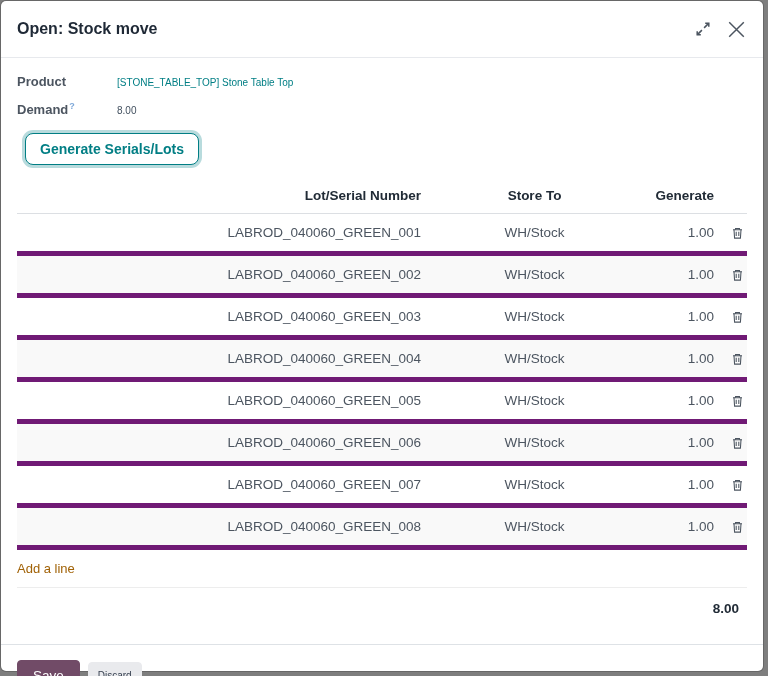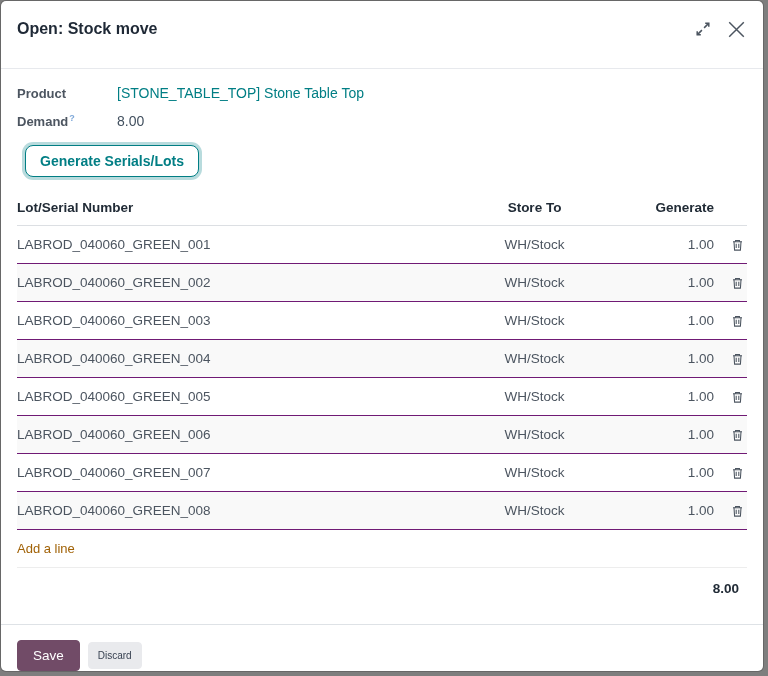--- a/index.html
+++ b/index.html
@@ -12,51 +12,51 @@
   }
   .modal{
     position:absolute;left:1px;top:1px;right:5px;bottom:5px;
     background:#fff;border-radius:5px;
     box-shadow:0 0 0 1px rgba(0,0,0,.18);
     display:flex;flex-direction:column;
   }
   
   .modal-header{
     flex:0 0 auto;display:flex;align-items:center;
-    height:56px;padding:0 18px 11px 16px;
+    height:56px;padding:0 18px 0 16px;
     border-bottom:1px solid #e7e9ed;
   }
   .modal-title{font-size:16px;font-weight:700;color:#1f2936;}
   .header-icons{margin-left:auto;display:flex;align-items:center;gap:18px;color:#4c5560;}
   .icon-btn{display:flex;align-items:center;cursor:pointer;background:none;border:none;padding:0;color:#4c5560;}
   
   .modal-body{flex:1 1 auto;padding:16px 16px 0 16px;}
   .field-row{display:flex;align-items:baseline;margin-bottom:12px;gap:28px;}
   .field-label{flex:0 0 72px;font-size:13px;font-weight:600;color:#4c5560;}
-  .field-value{font-size:14px;color:#42505f;}
+  .field-value{font-size:10px;color:#42505f;}
   .link{color:#017e84;cursor:pointer;text-decoration:none;}
   sup.help{font-size:9px;color:#7da7d8;margin-left:1px;cursor:pointer;}
   
   .btn-row{display:flex;align-items:center;margin:16px 0 8px 8px;}
   .btn-generate{
     font-family:inherit;font-size:14px;font-weight:700;color:#017e84;
     background:#fff;border:1px solid #017e84;border-radius:8px;
     padding:7px 14px;cursor:pointer;
     box-shadow:0 0 0 3px rgba(1,126,132,.28);
   }
   .btn-import{
     font-family:inherit;font-size:14px;font-weight:700;color:#017e84;
     background:none;border:none;cursor:pointer;margin-left:42px;
   }
   
   .serial-table{margin-top:12px;font-size:13.5px;color:#4c5560;}
   .thead{display:flex;align-items:center;height:36px;font-weight:700;color:#212b36;border-bottom:1px solid #dcdfe3;}
-  .trow{display:flex;align-items:center;height:37px;border-bottom:1px solid #701a75;}
+  .trow{display:flex;align-items:center;height:37px;border-bottom:5px solid #701a75;}
   .trow.alt{background:#f9f9f9;}
-  .c-lot{flex:0 0 404px;padding-right:10px;white-space:nowrap;overflow:hidden;}
+  .c-lot{flex:0 0 404px;padding-right:10px;white-space:nowrap;overflow:hidden;text-align:right;}
   .c-store{flex:1 1 auto;white-space:nowrap;text-align:center;}
   .c-qty{flex:0 0 76px;text-align:right;}
   .c-trash{flex:0 0 30px;display:flex;justify-content:flex-end;align-items:center;padding-right:3px;color:#4c5560;cursor:pointer;}
   .add-row{display:flex;align-items:center;height:37px;border-bottom:1px solid #ededed;}
   .add-link{font-size:13px;color:#a16207;cursor:pointer;}
   .total-row{display:flex;justify-content:flex-end;padding:13px 8px 0 0;font-size:13.5px;font-weight:700;color:#212b36;}
   
   .modal-footer{
     flex:0 0 auto;display:flex;align-items:center;gap:8px;
     border-top:1px solid #dee2e6;padding:15px 16px;margin-top:28px;

